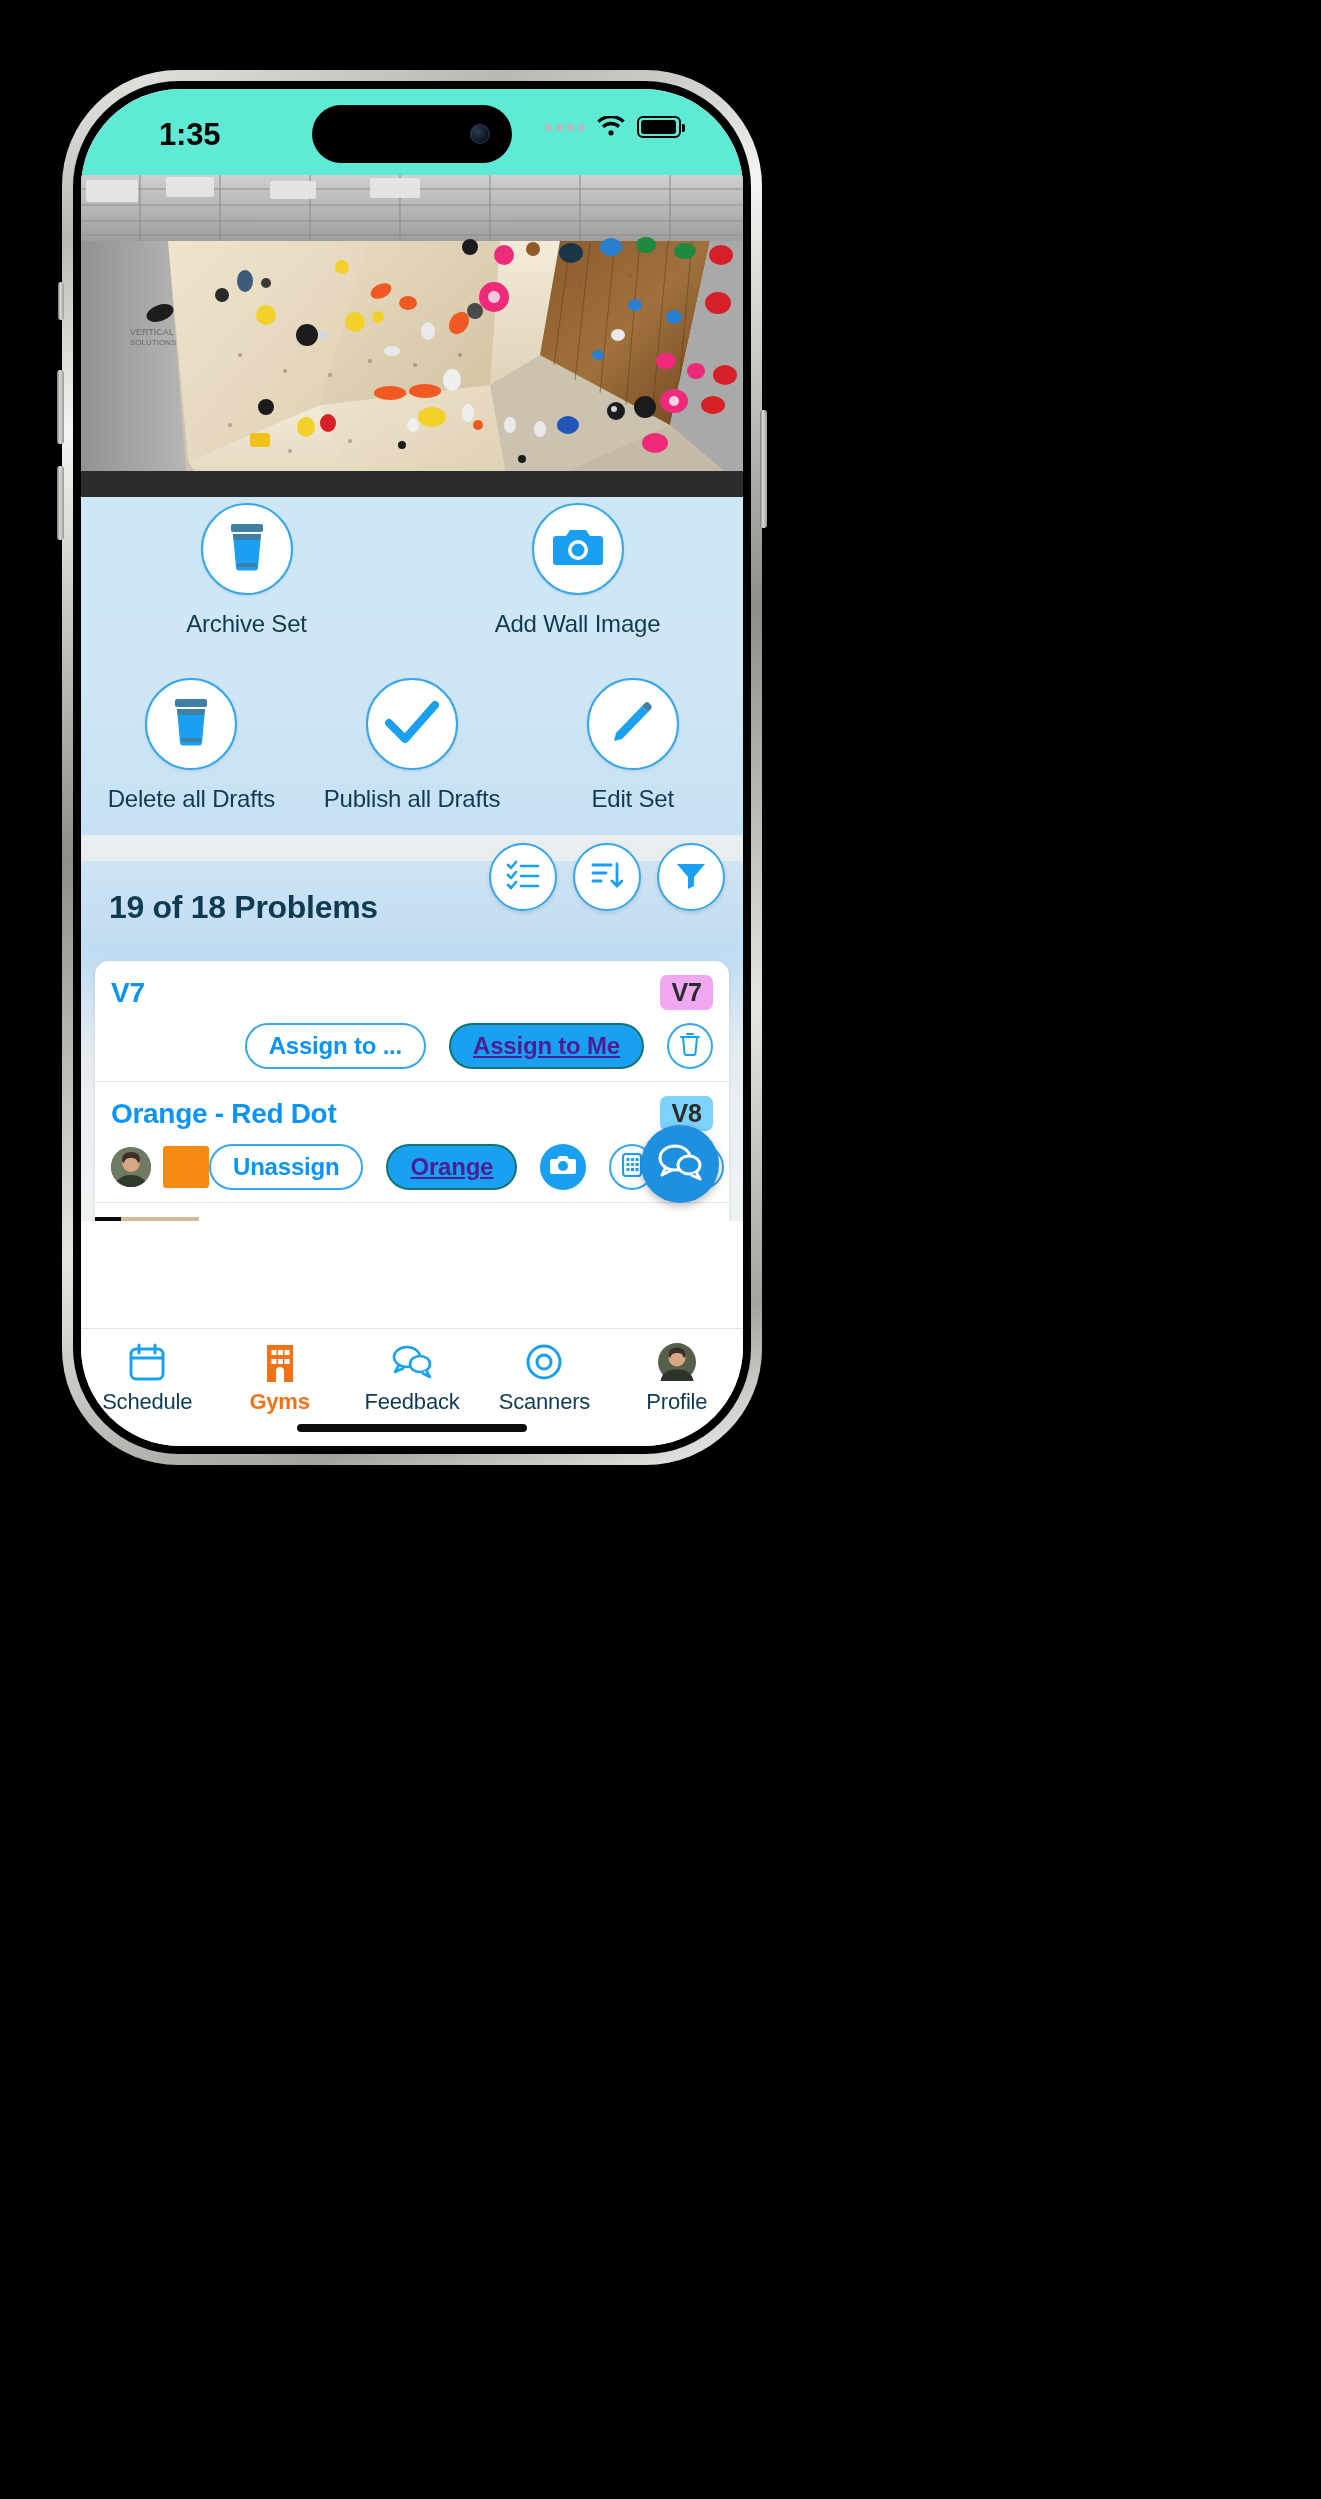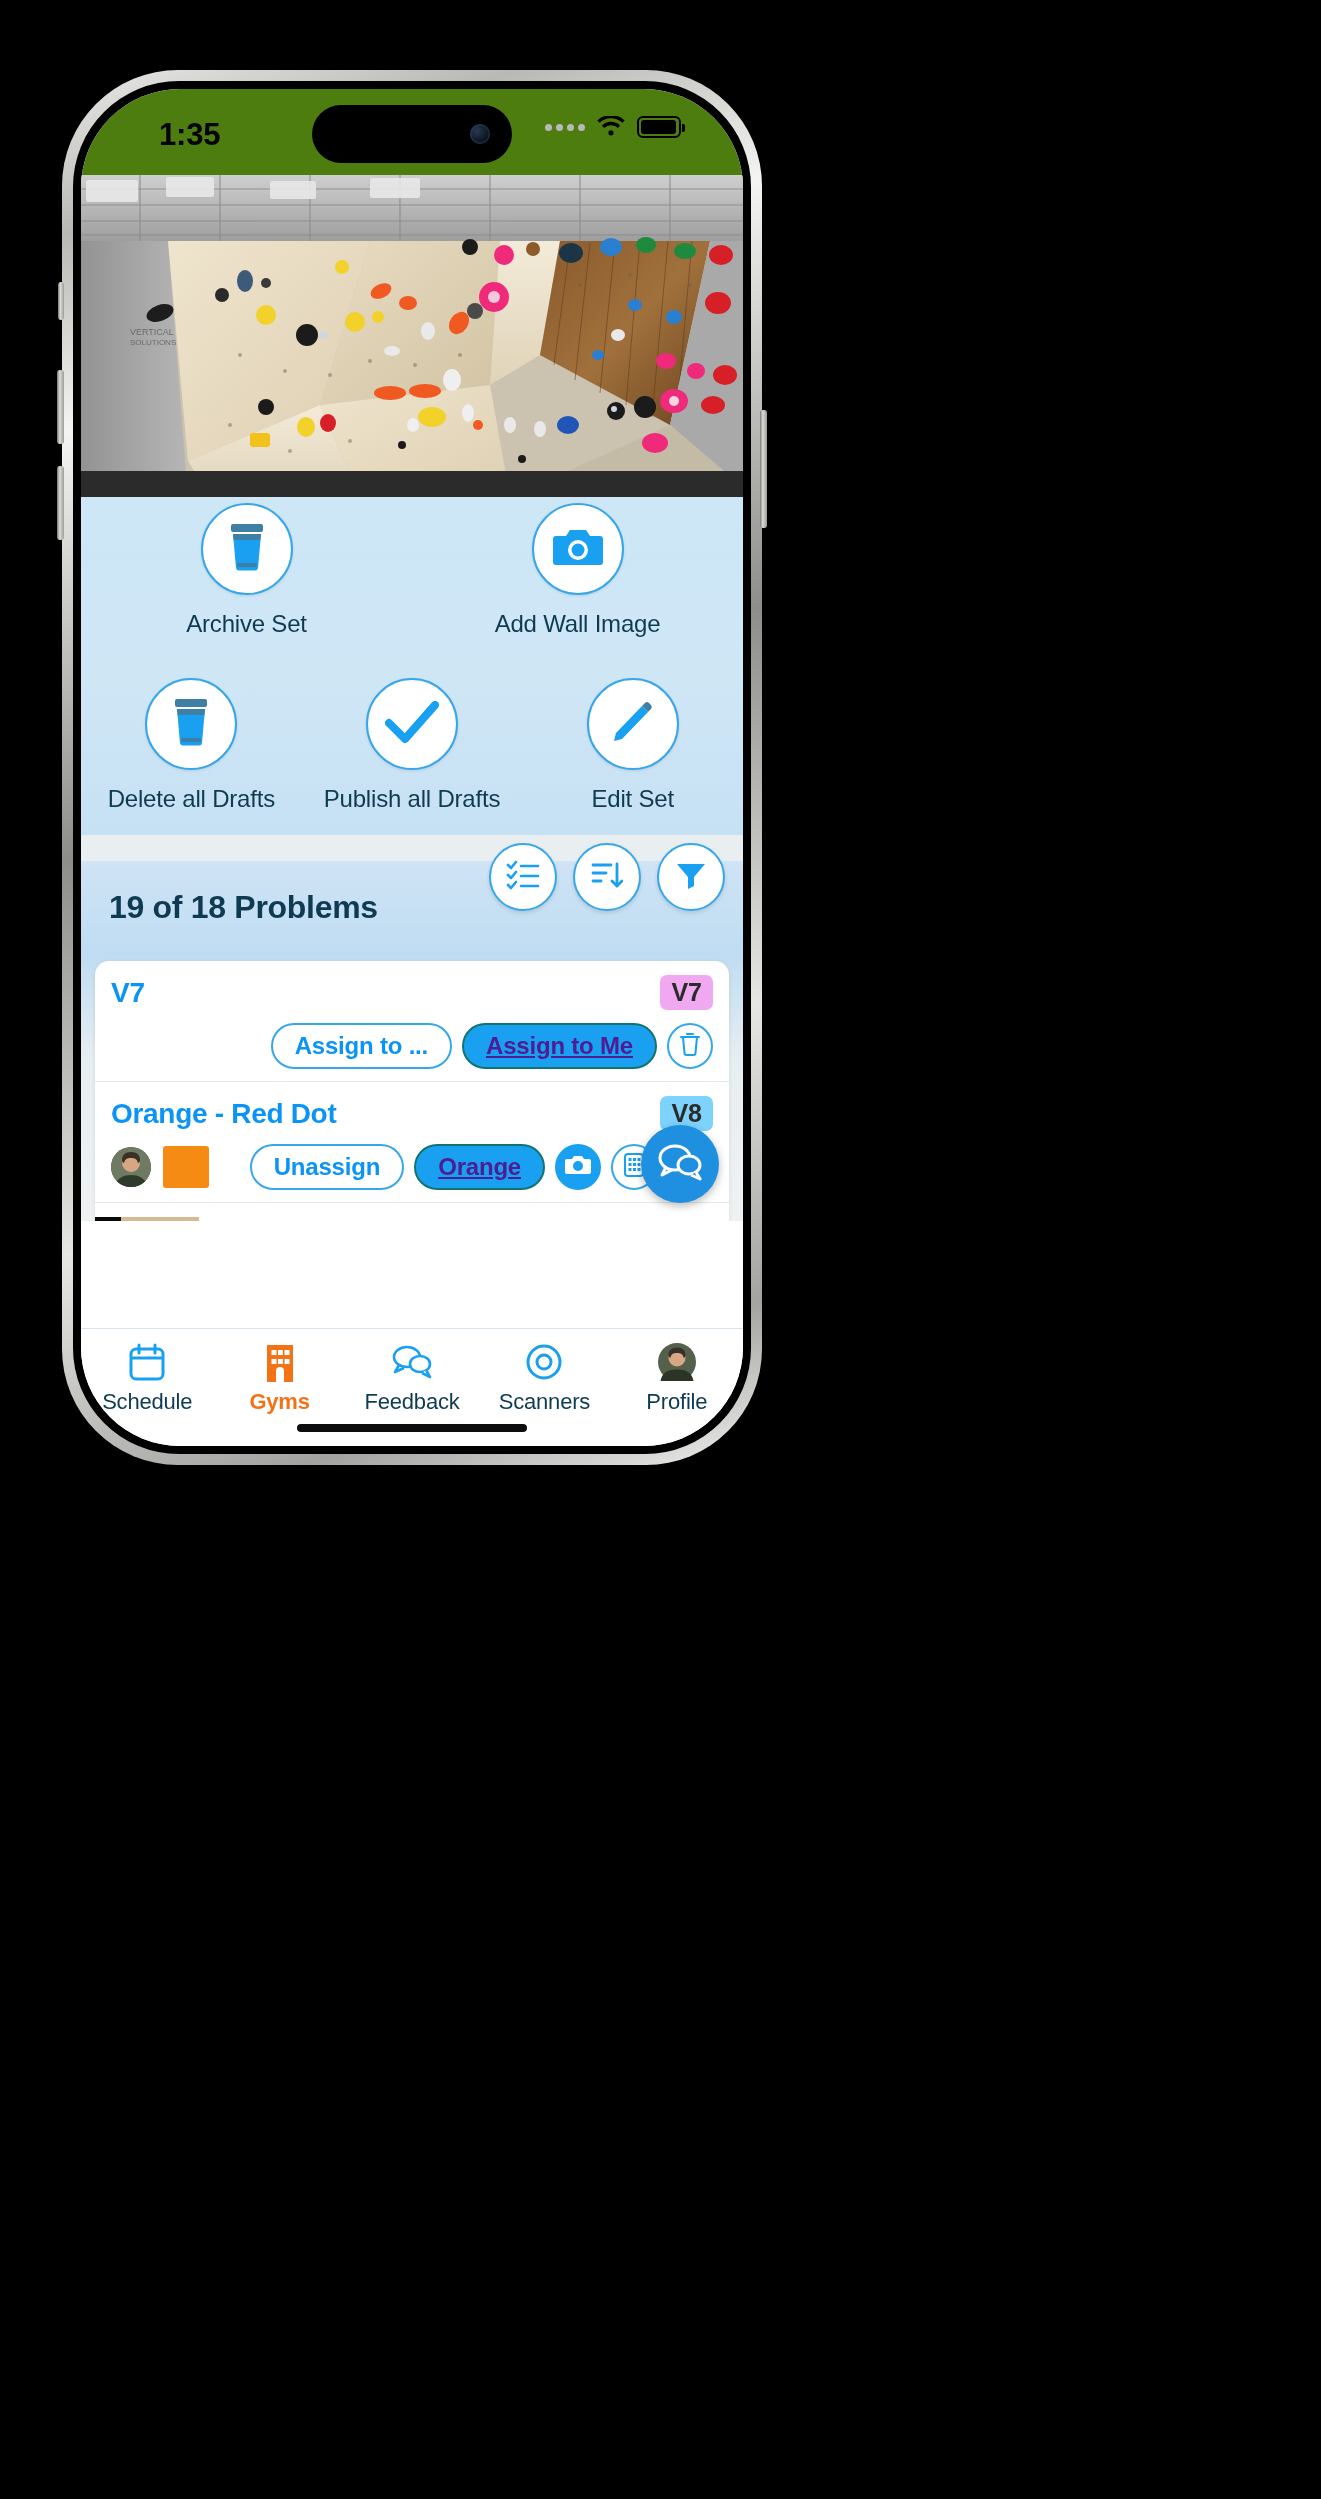--- a/index.html
+++ b/index.html
@@ -29,21 +29,21 @@
     border-radius: 99px; background: #fff; overflow: hidden;
   }
   
   .btn-side { position:absolute; background: linear-gradient(90deg,#777 0%,#dcdcd8 40%,#9a9a96 100%); border-radius:3px; }
   .btn-silent { left:-4px; top:212px; width:6px; height:38px; }
   .btn-volup  { left:-5px; top:300px; width:7px; height:74px; }
   .btn-voldn  { left:-5px; top:396px; width:7px; height:74px; }
   .btn-power  { right:-5px; top:340px; width:7px; height:118px; }
 
   
-  .statusbar { position:relative; height:86px; background:#4d7c0f; }
+  .statusbar { position:relative; height:86px; background:#5eead4; }
   .sb-time {
     position:absolute; left:78px; top:28px;
     font-size:31px; font-weight:700; color:#000; letter-spacing:-0.2px;
   }
   .dyn-island {
     position:absolute; left:50%; transform:translateX(-50%); top:16px;
     width:200px; height:58px; border-radius:30px; background:#000;
   }
   .di-cam {
     position:absolute; right:22px; top:50%; transform:translateY(-50%);
@@ -122,21 +122,21 @@
     box-shadow:0 1px 4px rgba(0,0,0,.10);
   }
   .p-item { padding:14px 16px 12px 16px; position:relative; }
   .p-item + .p-item { border-top:1px solid #e3e8ea; }
   .p-top { display:flex; align-items:center; justify-content:space-between; }
   .p-name { font-size:28px; font-weight:700; color:#0b93f6; letter-spacing:-0.3px; }
   .p-grade {
     min-width:50px; padding:3px 11px; border-radius:7px;
     font-size:25px; font-weight:700; text-align:center; color:#2b2b2b;
   }
-  .p-actions { display:flex; align-items:flex-end; justify-content:flex-end; gap:10px; margin-top:13px; }
+  .p-actions { display:flex; align-items:flex-end; justify-content:flex-end; gap:23px; margin-top:13px; }
   .pill {
     height:46px; padding:0 22px; border-radius:23px;
     display:flex; align-items:center; justify-content:center;
     font-size:24px; font-weight:700; letter-spacing:-0.2px; cursor:pointer; white-space:nowrap;
   }
   .pill.outline { background:#fff; border:2px solid #36a7ea; color:#0b93f6; }
   .pill.filled  { background:#1aa0f0; color:#4c1d95; border:2px solid #0f766e;text-decoration:underline; }
   .icon-btn {
     width:46px; height:46px; border-radius:50%;
     border:2px solid #36a7ea; background:#fff;

